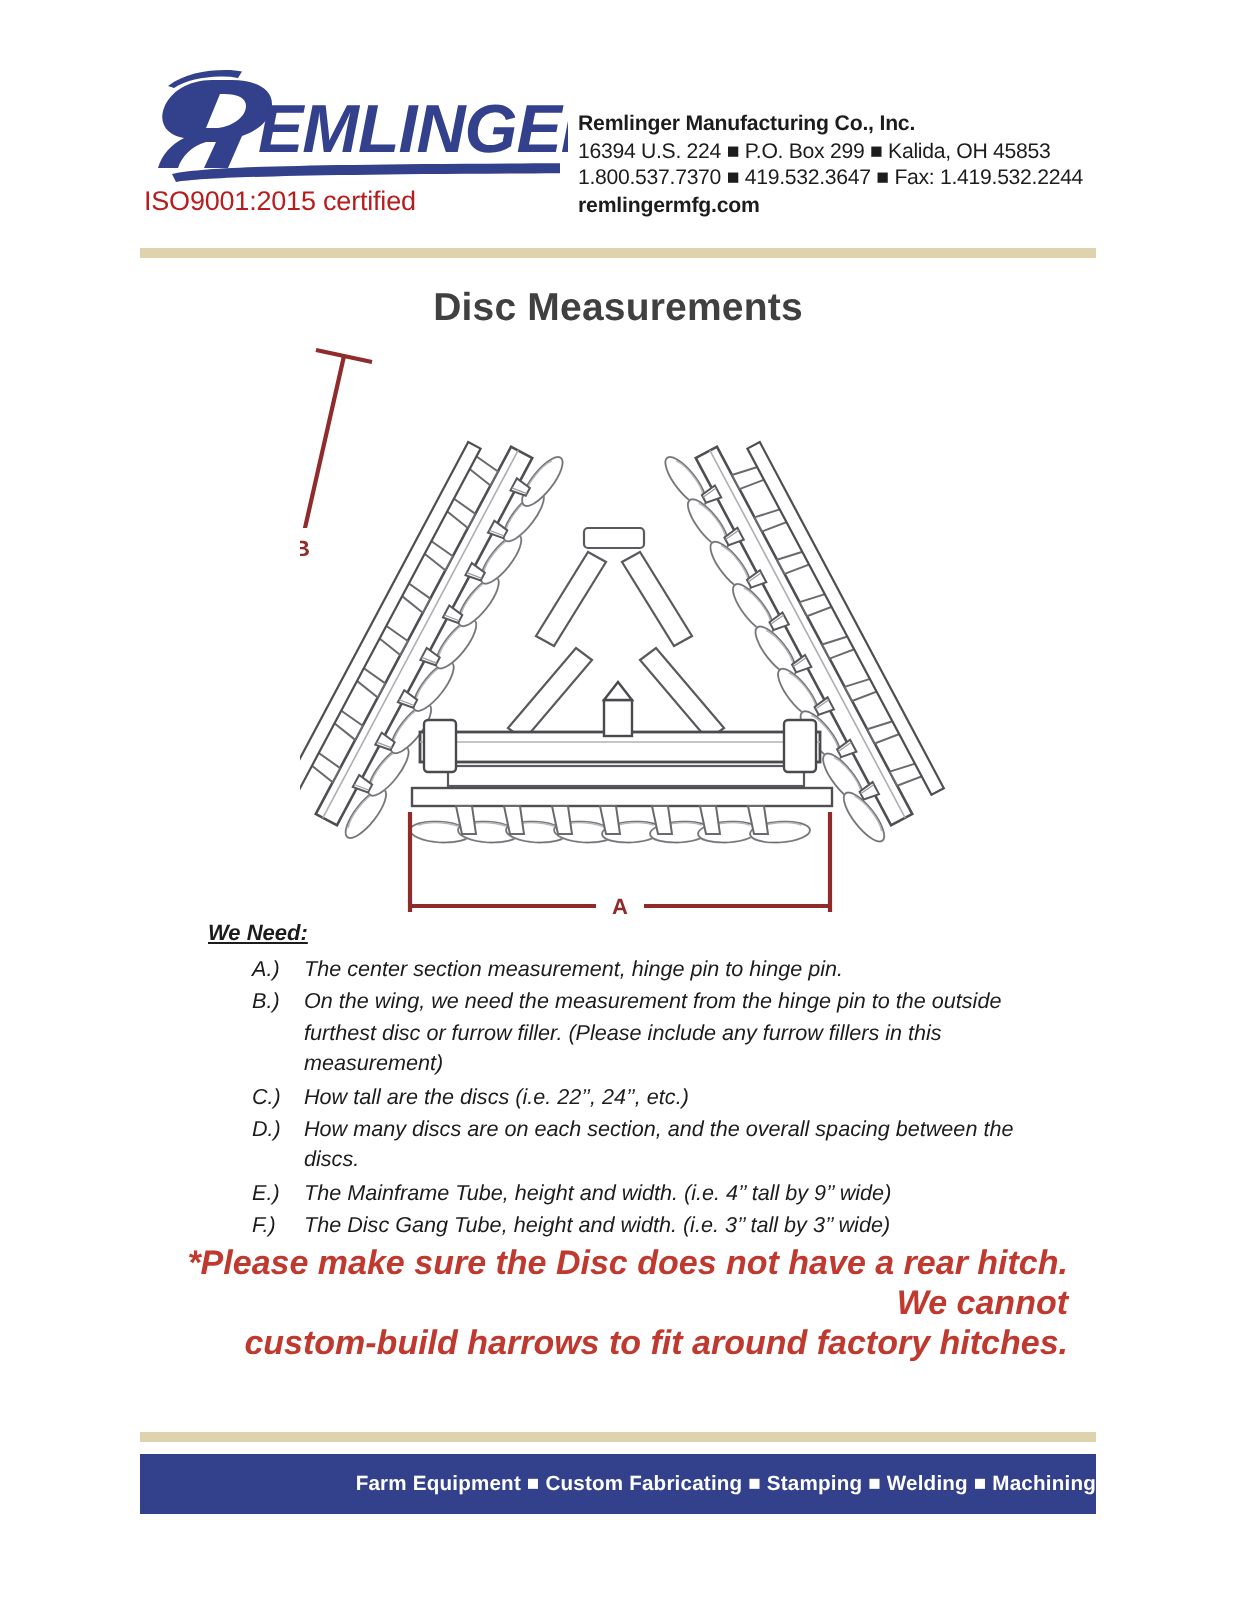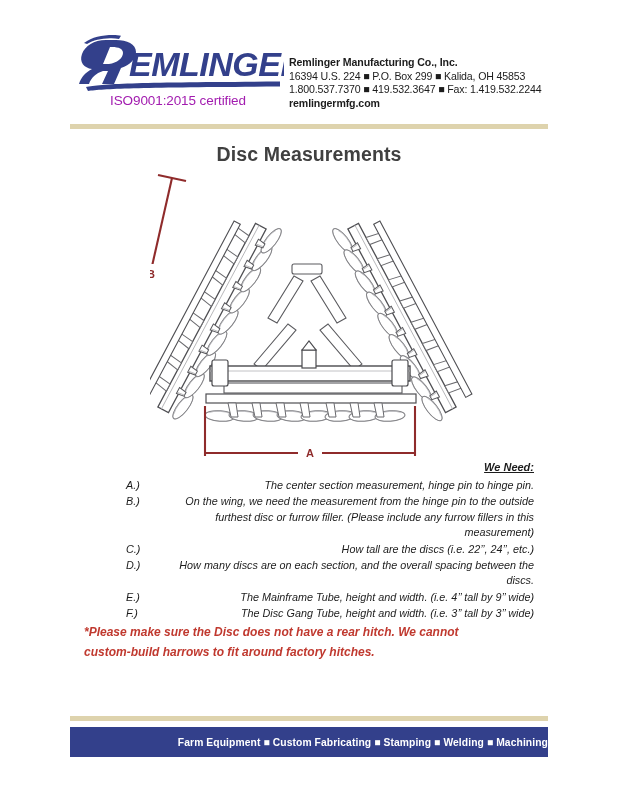--- a/index.html
+++ b/index.html
@@ -43,25 +43,25 @@
     left: 0;
     top: 0;
     width: 212px;
     height: 58px;
   }
   .logo-iso {
     position: absolute;
     left: 0;
     top: 59px;
     width: 212px;
-    text-align: center;
+    text-align: left;
     font-family: "Liberation Sans", sans-serif;
     font-size: 13.5px;
     letter-spacing: -0.1px;
-    color: #a21caf;
+    color: #b91c1c;
     white-space: nowrap;
   }
 
   .contact-block {
     position: absolute;
     left: 289px;
     top: 26px;
     width: 290px;
   }
   .contact-line {
@@ -109,21 +109,20 @@
     height: 292px;
   }
   .illus svg { display: block; width: 100%; height: 100%; }
 
   
   .weneed {
     position: absolute;
     left: 104px;
     top: 461px;
     width: 430px;
-    text-align: right;
   }
   .weneed-head {
     font-size: 11px;
     font-weight: bold;
     font-style: italic;
     text-decoration: underline;
     color: #1c1c1c;
     margin-bottom: 5px;
   }
   .req-list {
@@ -147,22 +146,22 @@
     top: 0;
     font-style: italic;
   }
 
   
   .warning {
     position: absolute;
     left: 84px;
     top: 622px;
     width: 450px;
-    text-align: left;
-    font-size: 12px;
+    text-align: right;
+    font-size: 17px;
     line-height: 20px;
     font-style: italic;
     font-weight: bold;
     color: #c0392f;
   }
 
   
   .footer-banner {
     position: absolute;
     left: 70px;

